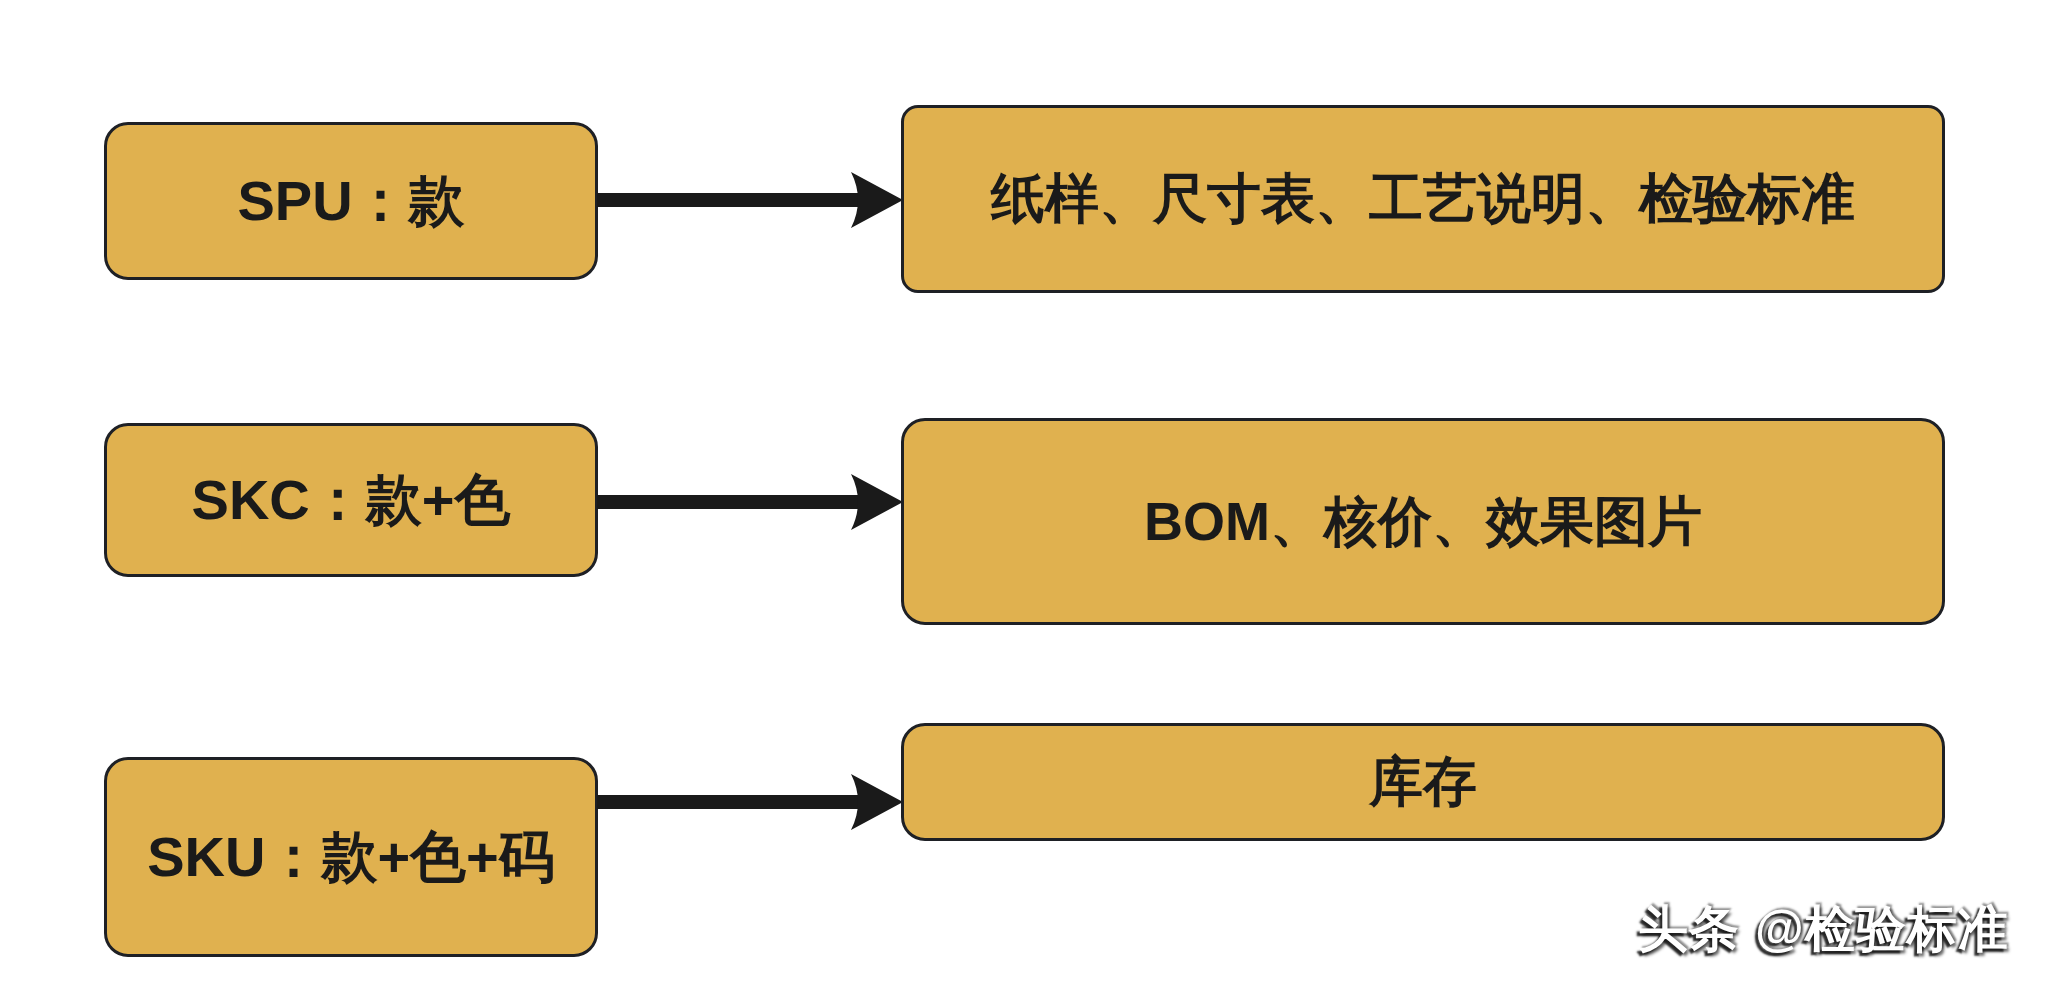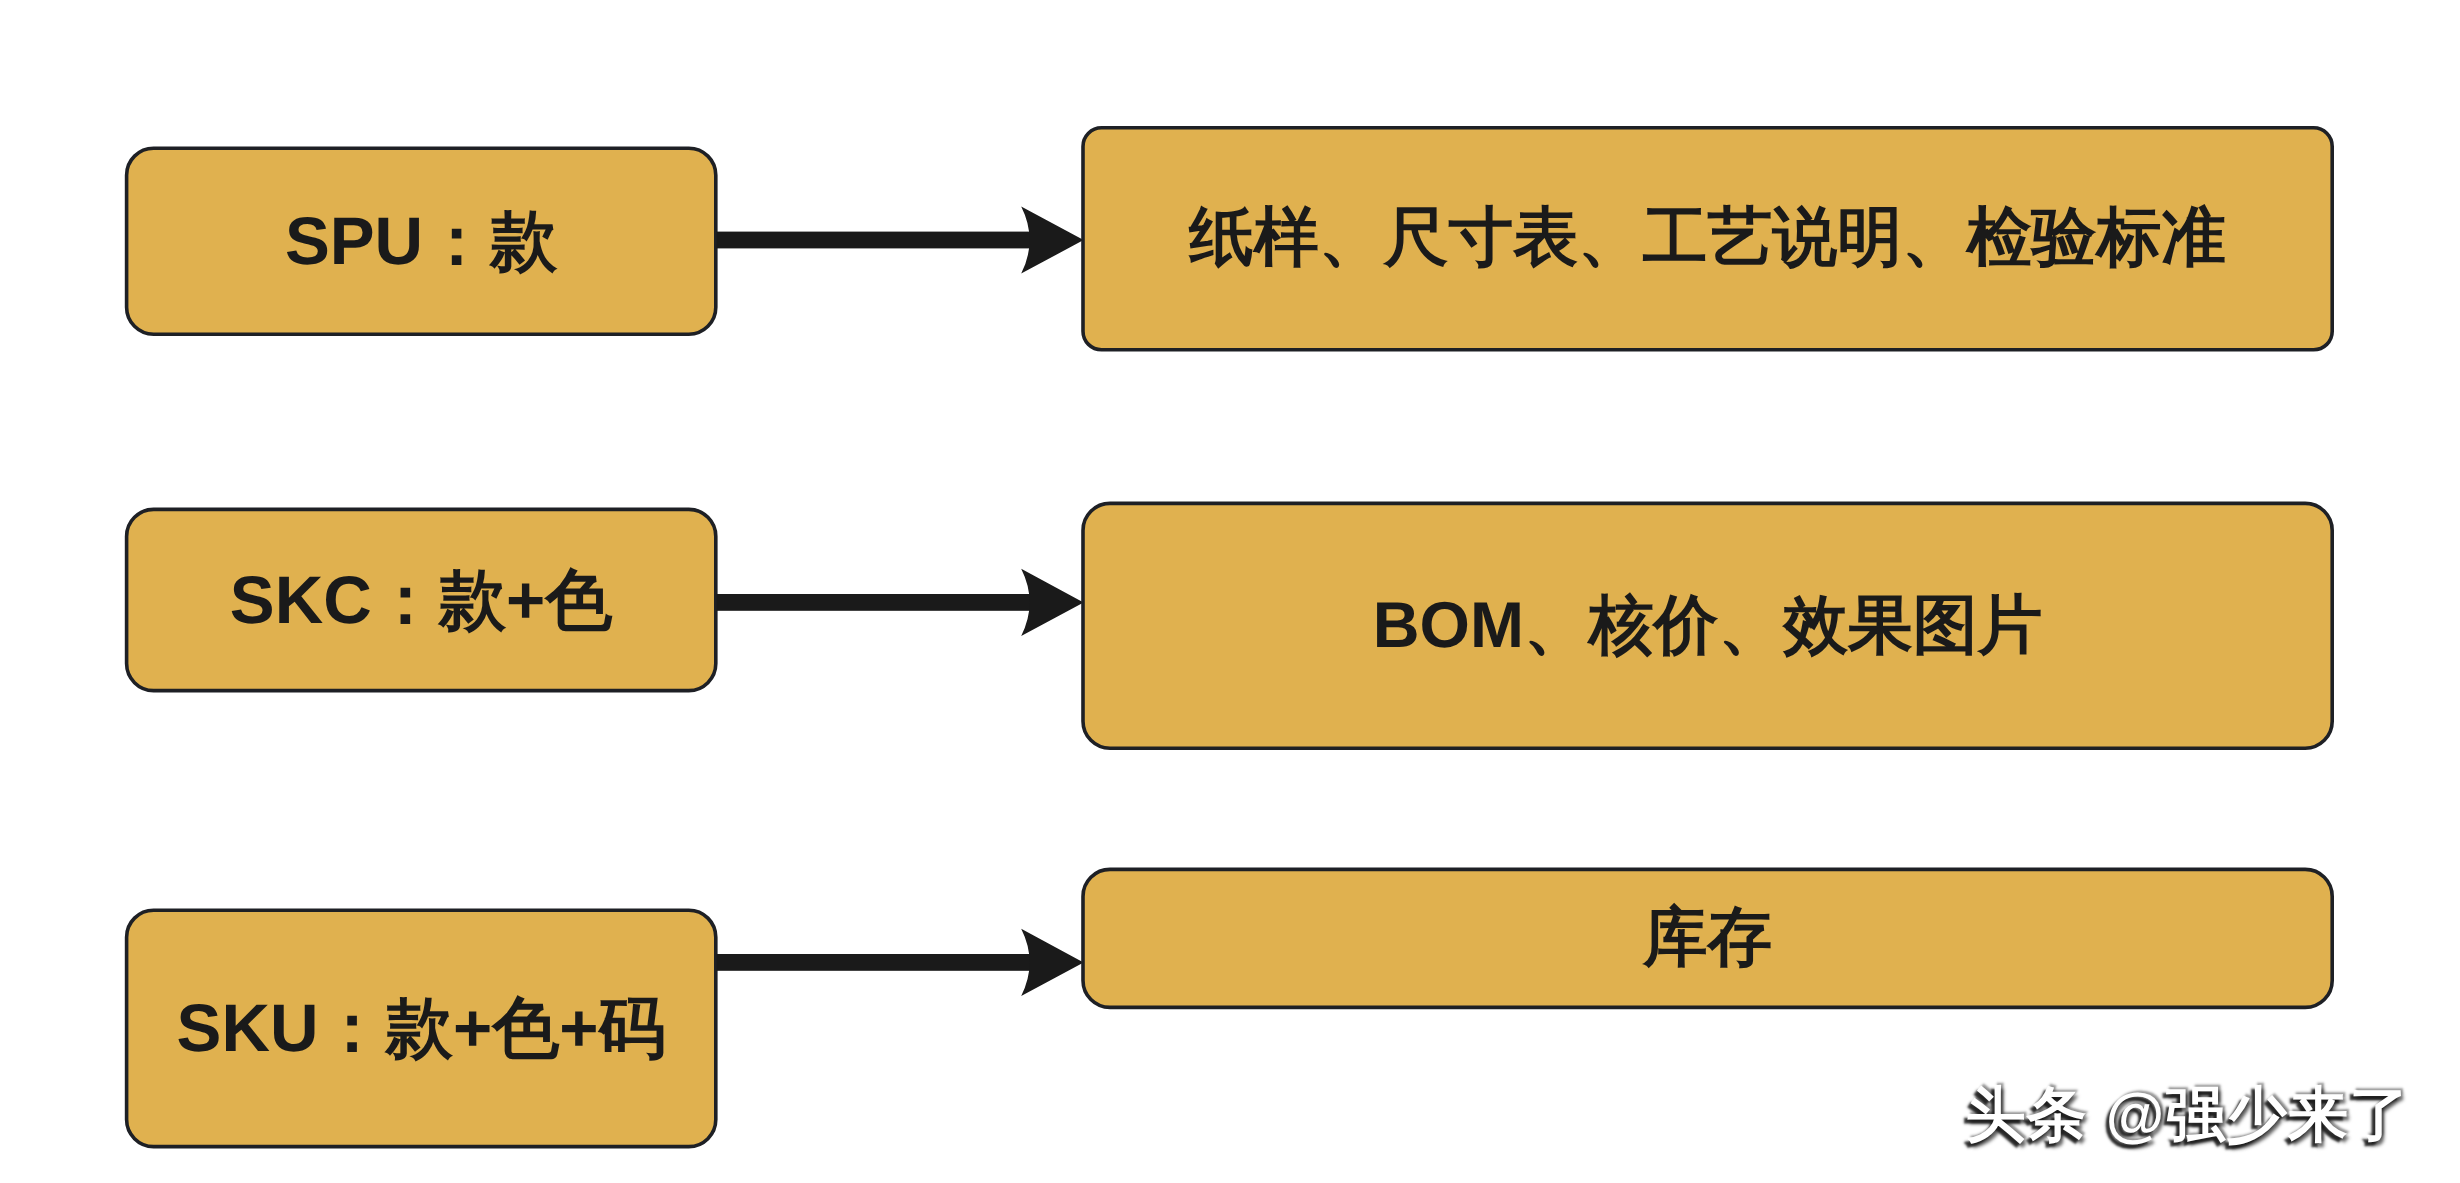--- a/index.html
+++ b/index.html
@@ -101,15 +101,15 @@
     <span>SKU：款+色+码</span>
   </div>
   <svg class="arrow row-3" viewBox="0 0 306 64" aria-hidden="true">
     <rect x="0" y="25" width="262" height="14" fill="#1a1a1a"></rect>
     <path d="M306,32 L254,4 Q268,32 254,60 Z" fill="#1a1a1a"></path>
   </svg>
   <div class="box box-right row-3">
     <span>库存</span>
   </div>
 
-  <div class="watermark">头条 @强少来了</div>
+  <div class="watermark">头条 @检验标准</div>
 
 </div>
 
 </body></html>

